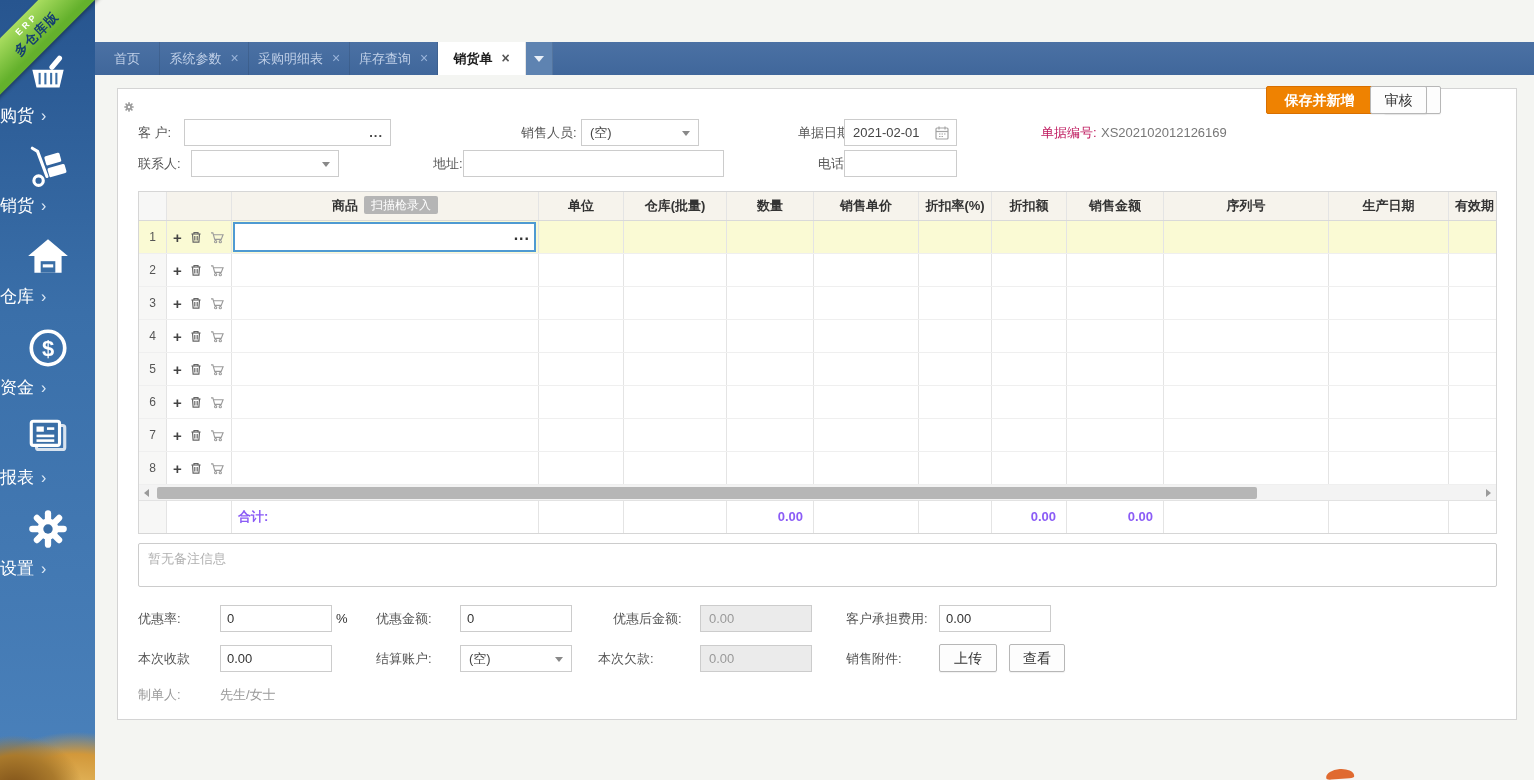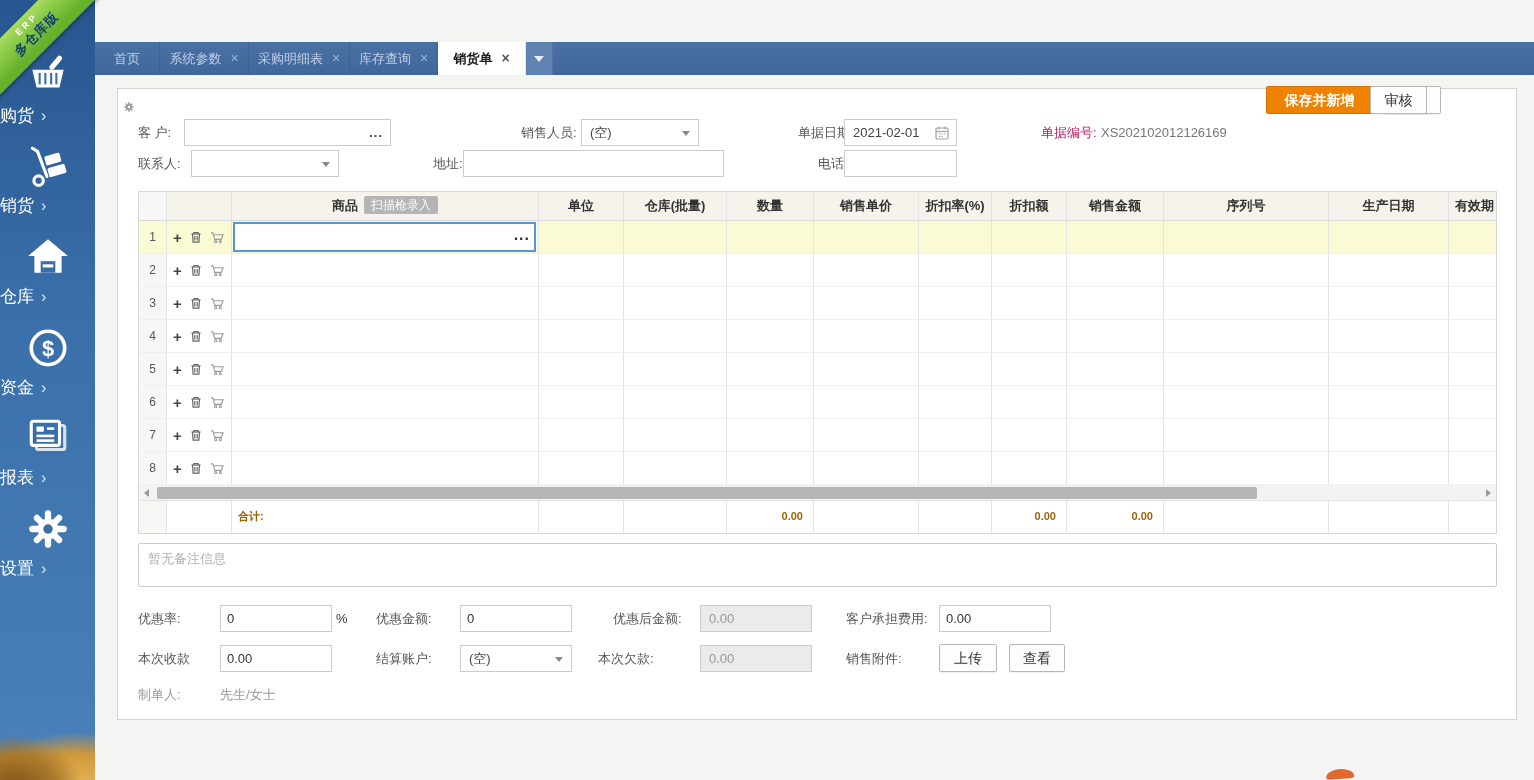--- a/index.html
+++ b/index.html
@@ -77,21 +77,21 @@
   .prodwrap { position:relative; padding:0; }
   .prod-input { position:absolute; left:1px; top:1px; width:303px; height:30px; background:#fff;
     border:2px solid #4f9ad2; font-size:13px; padding:0 24px 0 6px; font-family:inherit; }
   .prod-dots { position:absolute; right:8px; top:5px; color:#333; font-weight:bold; letter-spacing:1px; cursor:pointer; }
   .gscroll { position:relative; height:16px; background:#f3f3f3; border-bottom:1px solid #e2e2e2; }
   .gthumb { position:absolute; left:18px; top:2px; width:1100px; height:12px; background:#b6b6b6; border-radius:2px; cursor:pointer; }
   .sarr { position:absolute; top:4px; width:0; height:0; border-top:4px solid transparent; border-bottom:4px solid transparent; cursor:pointer; }
   .sarr.l { left:5px; border-right:5px solid #9a9a9a; }
   .sarr.r { right:5px; border-left:5px solid #9a9a9a; }
   .gtotal { display:flex; height:32px; background:#fff; }
-  .gtotal .gc { line-height:31px; font-size:11px; color:#a16207; }
+  .gtotal .gc { line-height:31px; font-size:13px; color:#8b5cf6; }
   .gtotal .num { background:#f7f7f6; }
   .tlabel { font-weight:bold; padding-left:6px; }
   .tnum { font-weight:bold; text-align:right; padding-right:10px; }
 
   .remark { position:absolute; left:20px; top:454px; width:1359px; height:44px; border:1px solid #ccc;
     border-radius:2px; font-size:13px; color:#444; padding:6px 9px; resize:none; font-family:inherit; }
   .remark::placeholder { color:#b0b0b0; }
 </style>
 </head>
 <body>

